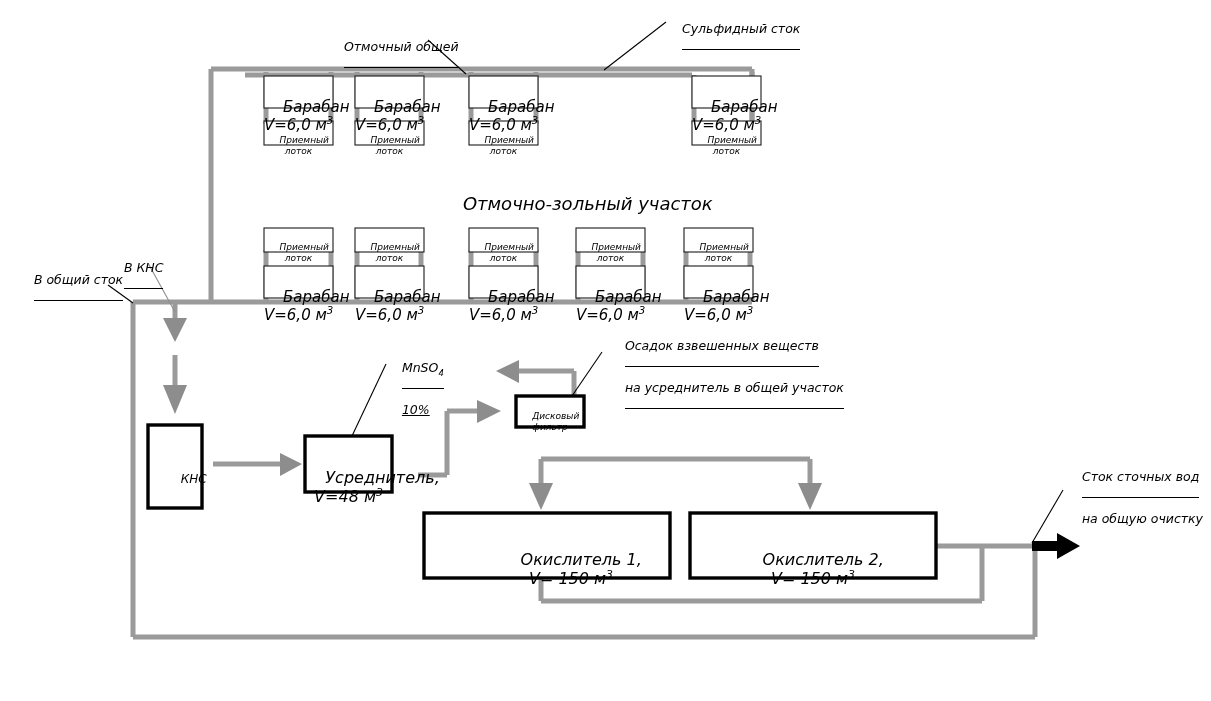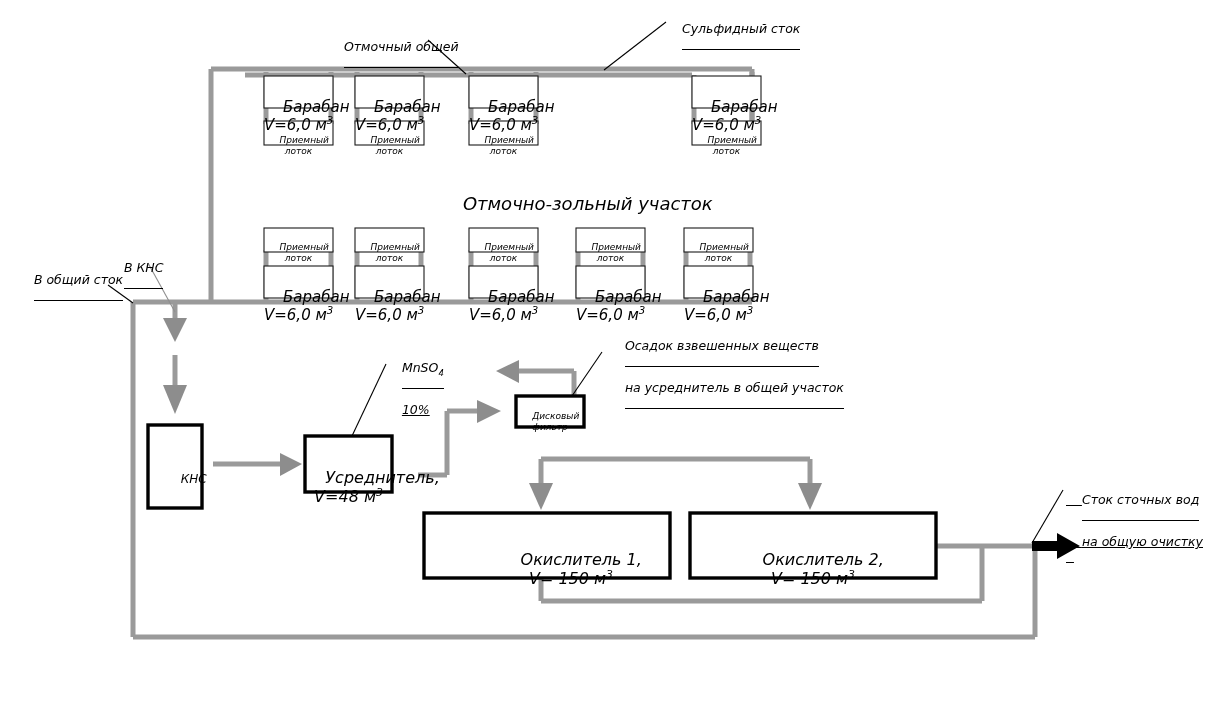--- a/index.html
+++ b/index.html
@@ -294,21 +294,21 @@
   <div class="lbl t-callout" style="left:386px; top:347px; text-align:center;">
     <span class="underline-txt"><span>MnSO</span><sub>4</sub></span><br>
     <span style="display:inline-block; width:100%; text-align:left;text-decoration:underline;">10%</span>
   </div>
 
   <div class="lbl t-callout" style="left:609px; top:325px;">
     <span class="underline-txt">Осадок взвешенных веществ</span><br>
     <span class="underline-txt">на усреднитель в общей участок</span>
   </div>
 
-  <div class="lbl t-callout" style="left:1066px; top:479px;text-decoration:underline;">
+  <div class="lbl t-callout" style="left:1066px; top:456px;">
     <span class="underline-txt">Сток сточных вод</span><br>
     <span>на общую очистку</span>
   </div>
 
   <div class="node-text t-drum" style="left:264px; top:80px; width:69px;">
     <span>Барабан</span><br><span>V=6,0 м</span><sup>3</sup>
   </div>
   <div class="node-text t-tray" style="left:264px; top:124px; width:69px;">
     <span>Приемный</span><br><span>лоток</span>
   </div>

